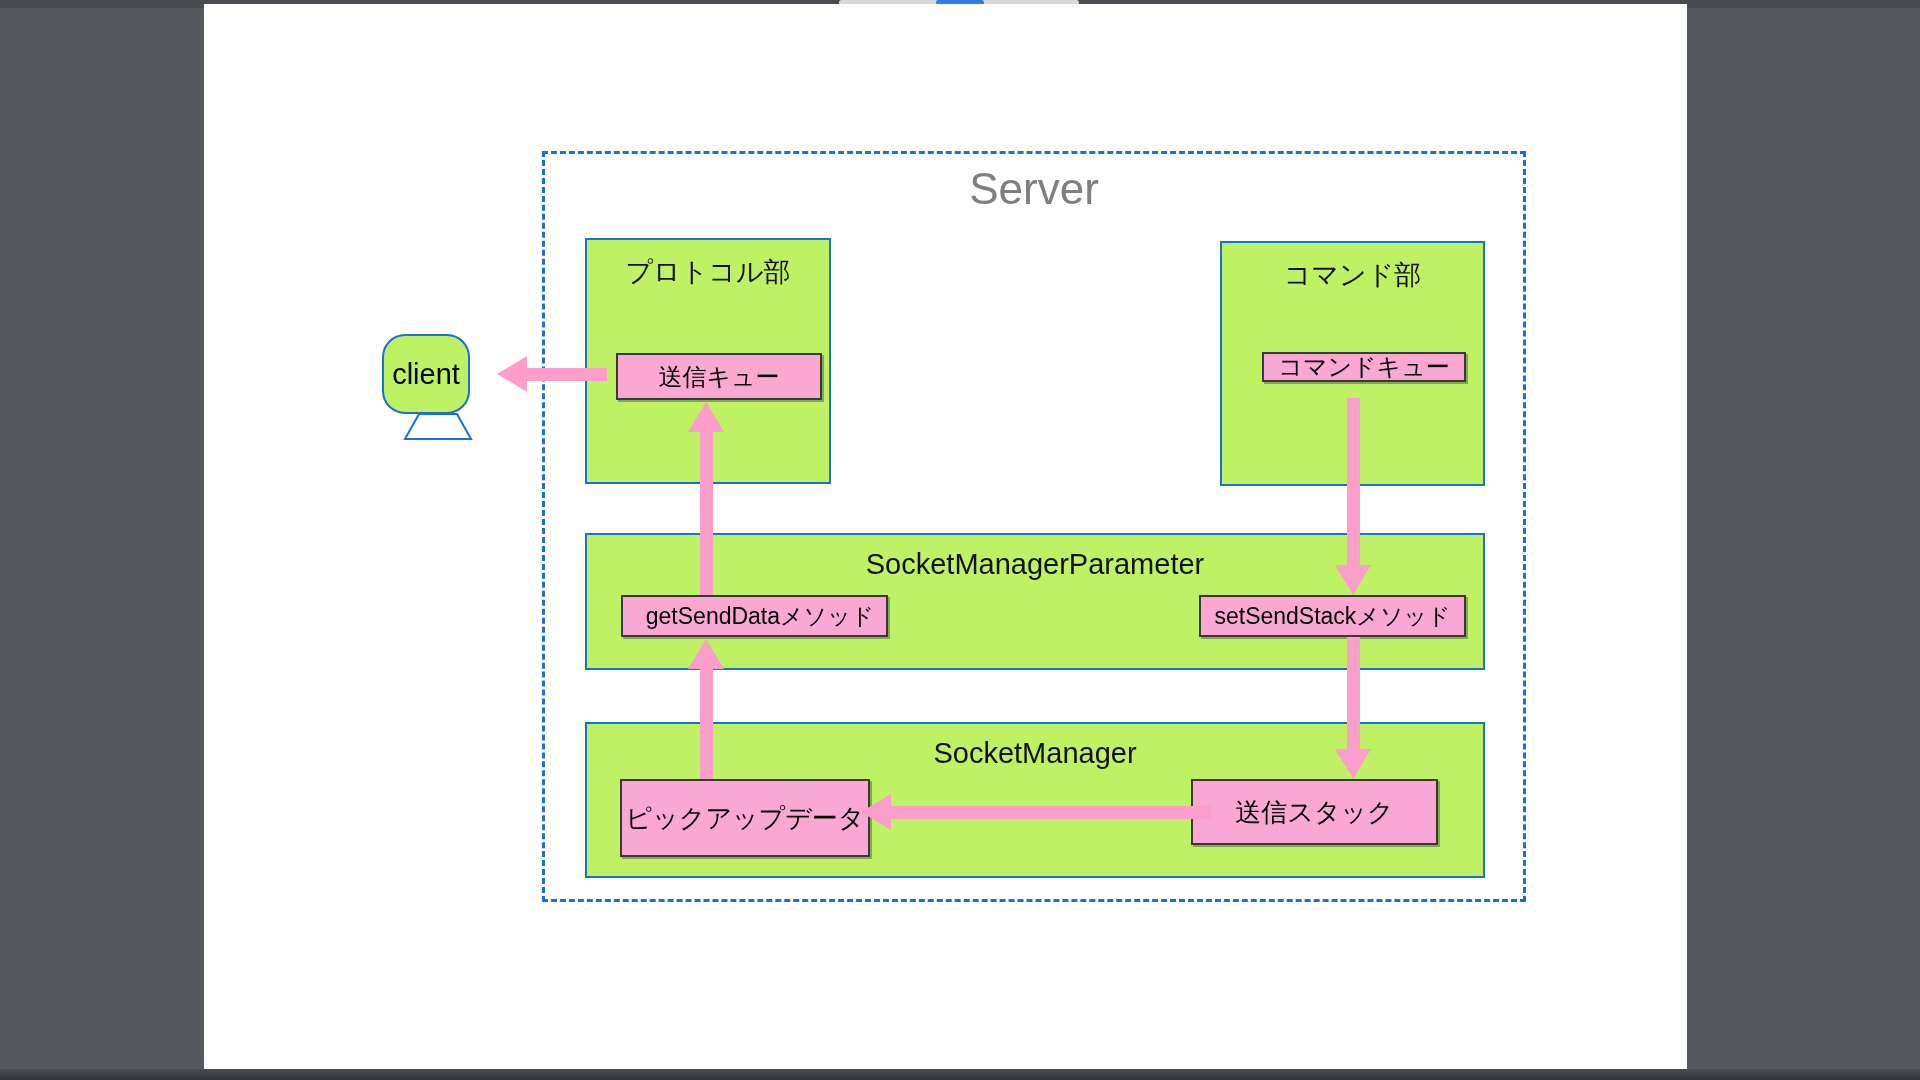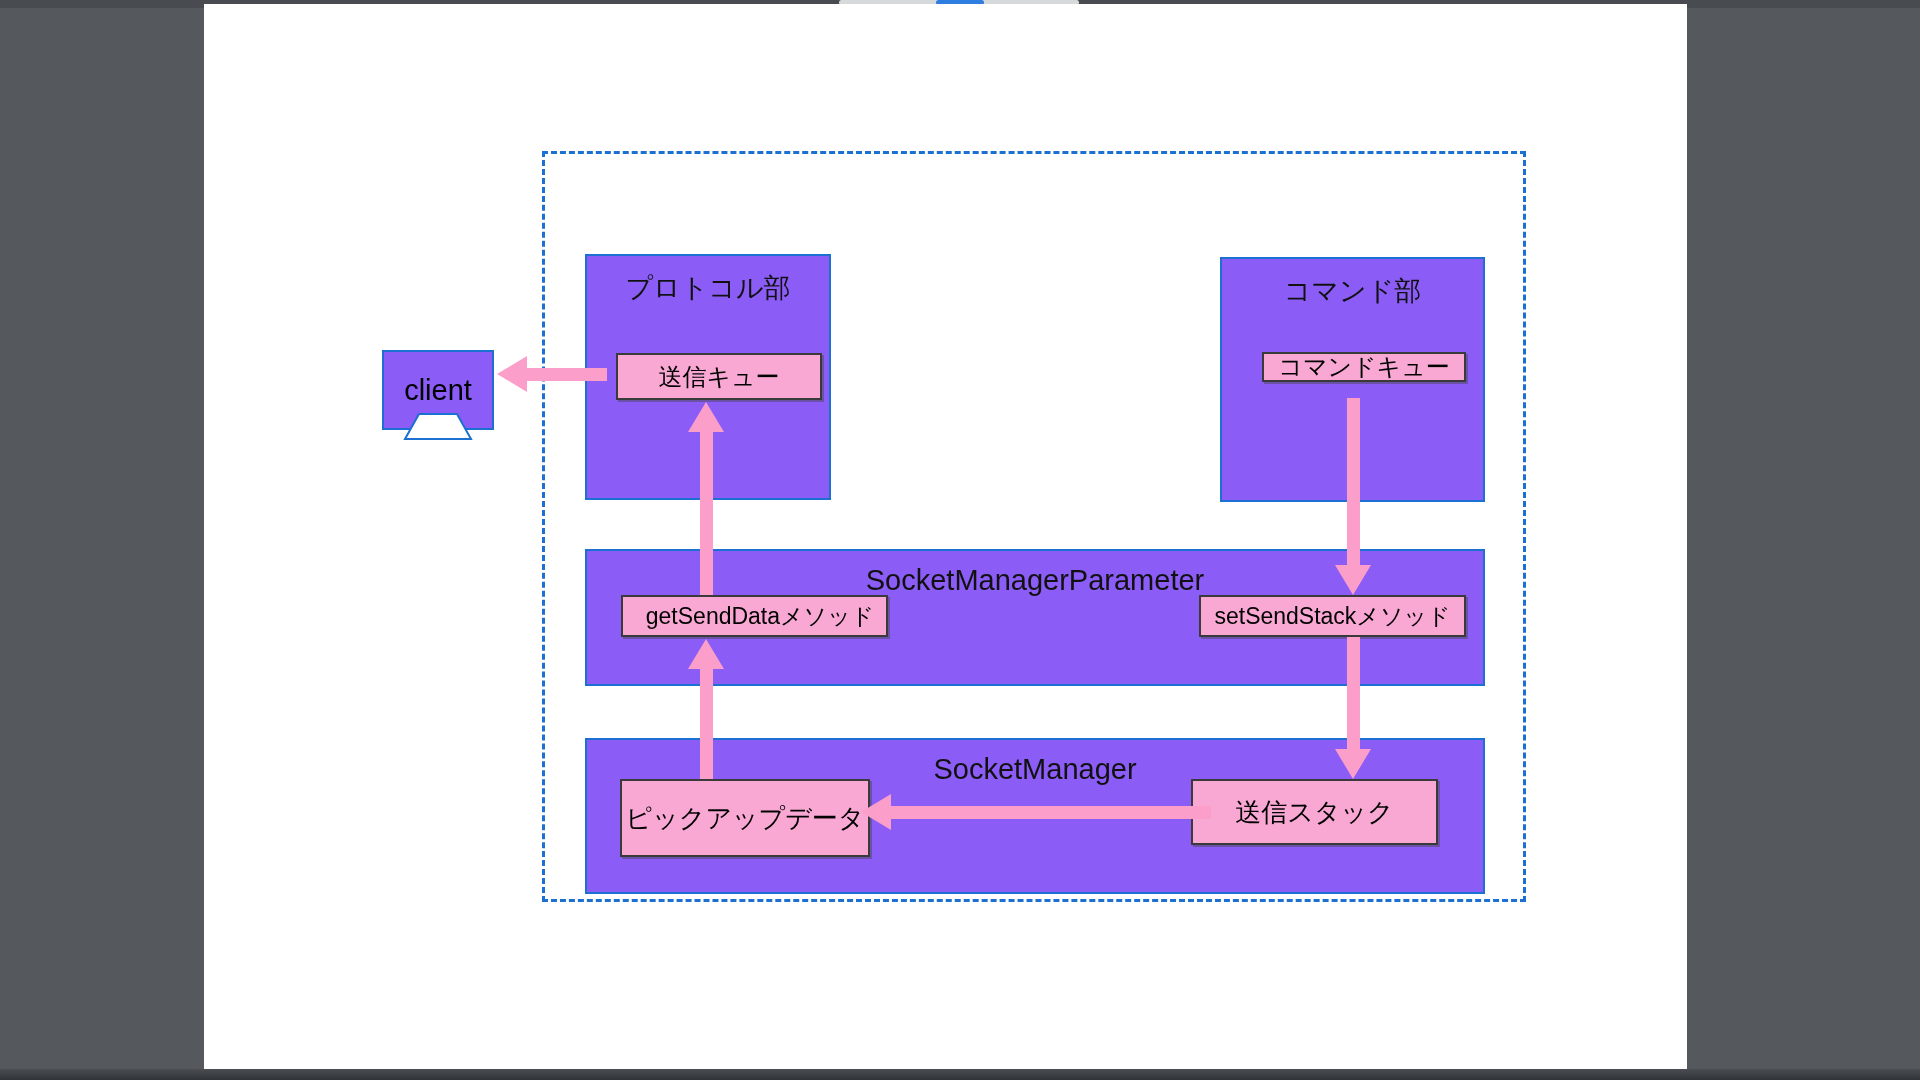--- a/index.html
+++ b/index.html
@@ -33,22 +33,21 @@
     position:absolute;left:0;top:1069px;width:1920px;height:11px;
     background:linear-gradient(180deg,#4a4d51 0%,#303338 100%);
   }
   .canvas{
     position:absolute;left:204px;top:4px;width:1483px;height:1065px;
     background:#ffffff;
   }
   
   .blue-box{
     position:absolute;border:2px solid var(--accent-blue);
-    background:#8b5cf6;
-    margin-top:16px;
+    background:#bef264;
   }
   .blue-box .box-title{
     width:100%;text-align:center;color:#111;
   }
   .server-box{
     position:absolute;left:338px;top:147px;width:984px;height:751px;
     border:3px dashed var(--accent-blue);
   }
   .server-title{
     position:absolute;left:338px;top:160px;width:984px;
@@ -69,23 +68,23 @@
     color:#000;white-space:nowrap;margin-left:9px;
   }
   .send-queue{left:403px;top:349px;width:206px;height:47px;font-size:24px;}
   .command-queue{left:1049px;top:348px;width:204px;height:30px;font-size:24px;}
   .get-send-data{left:408px;top:591px;width:267px;height:42px;font-size:23px;padding-left:11px;}
   .set-send-stack{left:986px;top:591px;width:267px;height:42px;font-size:23px;}
   .pickup-data{left:407px;top:775px;width:250px;height:78px;font-size:26px;}
   .send-stack{left:978px;top:775px;width:247px;height:66px;font-size:26px;}
   
   .client-rect{
-    left:178px;top:330px;width:112px;height:80px;
+    left:178px;top:330px;width:88px;height:80px;
     display:flex;align-items:center;justify-content:center;
-    font-size:29px;color:#000;
+    font-size:29px;color:#000;border-radius:23px;
   }
   .client-stand{position:absolute;left:199px;top:409px;width:70px;height:28px;}
   
   .shaft{position:absolute;background:var(--arrow-pink);}
   .head{position:absolute;width:0;height:0;}
   .head-left{border-top:18px solid transparent;border-bottom:18px solid transparent;border-right:30px solid var(--arrow-pink);}
   .head-up{border-left:18px solid transparent;border-right:18px solid transparent;border-bottom:30px solid var(--arrow-pink);}
   .head-down{border-left:18px solid transparent;border-right:18px solid transparent;border-top:30px solid var(--arrow-pink);}
 </style>
 </head>
@@ -95,20 +94,21 @@
 
   <div class="topbar">
     <div class="scroll-track">
       <div class="scroll-thumb"></div>
     </div>
   </div>
 
   <div class="canvas">
 
     <div class="server-box"></div>
+    <div class="server-title">Server</div>
 
     <div class="blue-box client-rect">
       <span>client</span>
     </div>
     <svg class="client-stand" viewBox="0 0 70 28">
       <polygon points="16,1 54,1 68,26 2,26" fill="#ffffff" stroke="#1b70d2" stroke-width="2"></polygon>
     </svg>
 
     <div class="blue-box protocol-box">
       <div class="box-title section-title">プロトコル部</div>

